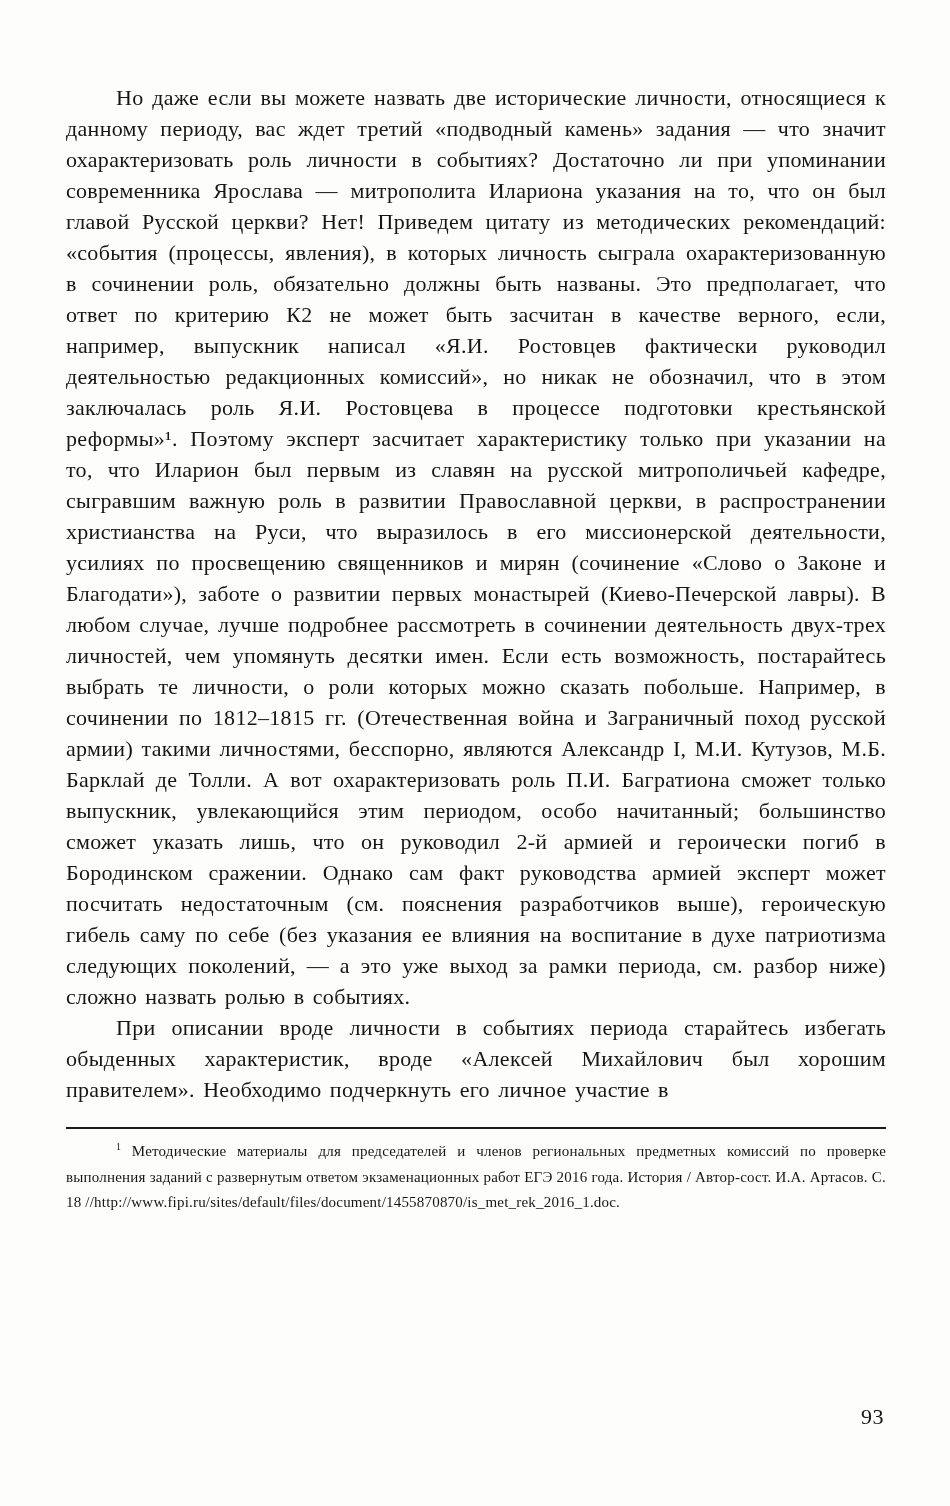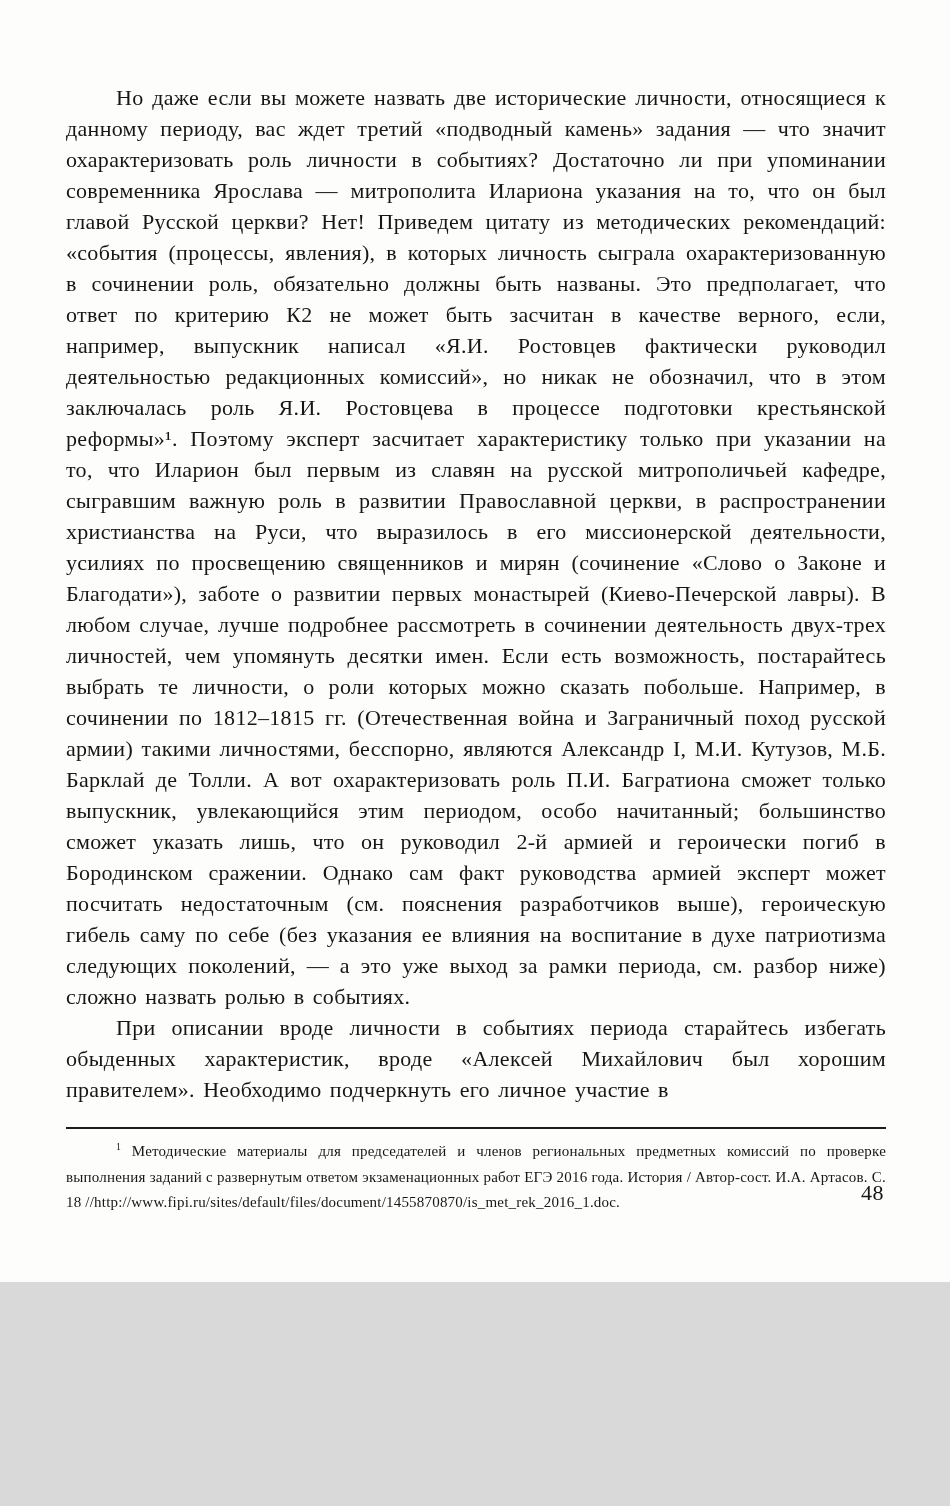--- a/index.html
+++ b/index.html
@@ -3,21 +3,21 @@
 <meta charset="utf-8">
 <style>
   html, body {
     margin: 0;
     padding: 0;
     background: #d9d9d9;
   }
   .page {
     position: relative;
     width: 950px;
-    height: 1282px;
+    height: 1506px;
     margin: 0 auto;
     background: #fdfdfb;
     color: #161616;
     font-family: "Liberation Serif", "DejaVu Serif", serif;
     box-sizing: border-box;
     padding: 82px 64px 0 66px;
     overflow: hidden;
   }
   .body-text p {
     margin: 0;
@@ -65,15 +65,15 @@
     <p>Но даже если вы можете назвать две исторические личности, относящиеся к данному периоду, вас ждет третий «подводный камень» задания — что значит охарактеризовать роль личности в событиях? Достаточно ли при упоминании современника Ярослава — митрополита Илариона указания на то, что он был главой Русской церкви? Нет! Приведем цитату из методических рекомендаций: «события (процессы, явления), в которых личность сыграла охарактеризованную в сочинении роль, обязательно должны быть названы. Это предполагает, что ответ по критерию К2 не может быть засчитан в качестве верного, если, например, выпускник написал «Я.И. Ростовцев фактически руководил деятельностью редакционных комиссий», но никак не обозначил, что в этом заключалась роль Я.И. Ростовцева в процессе подготовки крестьянской реформы»¹. Поэтому эксперт засчитает характеристику только при указании на то, что Иларион был первым из славян на русской митрополичьей кафедре, сыгравшим важную роль в развитии Православной церкви, в распространении христианства на Руси, что выразилось в его миссионерской деятельности, усилиях по просвещению священников и мирян (сочинение «Слово о Законе и Благодати»), заботе о развитии первых монастырей (Киево-Печерской лавры). В любом случае, лучше подробнее рассмотреть в сочинении деятельность двух-трех личностей, чем упомянуть десятки имен. Если есть возможность, постарайтесь выбрать те личности, о роли которых можно сказать побольше. Например, в сочинении по 1812–1815 гг. (Отечественная война и Заграничный поход русской армии) такими личностями, бесспорно, являются Александр I, М.И. Кутузов, М.Б. Барклай де Толли. А вот охарактеризовать роль П.И. Багратиона сможет только выпускник, увлекающийся этим периодом, особо начитанный; большинство сможет указать лишь, что он руководил 2-й армией и героически погиб в Бородинском сражении. Однако сам факт руководства армией эксперт может посчитать недостаточным (см. пояснения разработчиков выше), героическую гибель саму по себе (без указания ее влияния на воспитание в духе патриотизма следующих поколений, — а это уже выход за рамки периода, см. разбор ниже) сложно назвать ролью в событиях.</p>
     <p>При описании вроде личности в событиях периода старайтесь избегать обыденных характеристик, вроде «Алексей Михайлович был хорошим правителем». Необходимо подчеркнуть его личное участие в</p>
   </div>
 
   <hr class="footnote-rule">
 
   <div class="footnote">
     <p><sup>1</sup> <span>Методические материалы для председателей и членов региональных предметных комиссий по проверке выполнения заданий с развернутым ответом экзаменационных работ ЕГЭ 2016 года. История / Автор-сост. И.А. Артасов. С. 18 //http://www.fipi.ru/sites/default/files/document/1455870870/is_met_rek_2016_1.doc.</span></p>
   </div>
 
-  <div class="page-number">48</div>
+  <div class="page-number">93</div>
 
 </div>
 
 </body></html>

